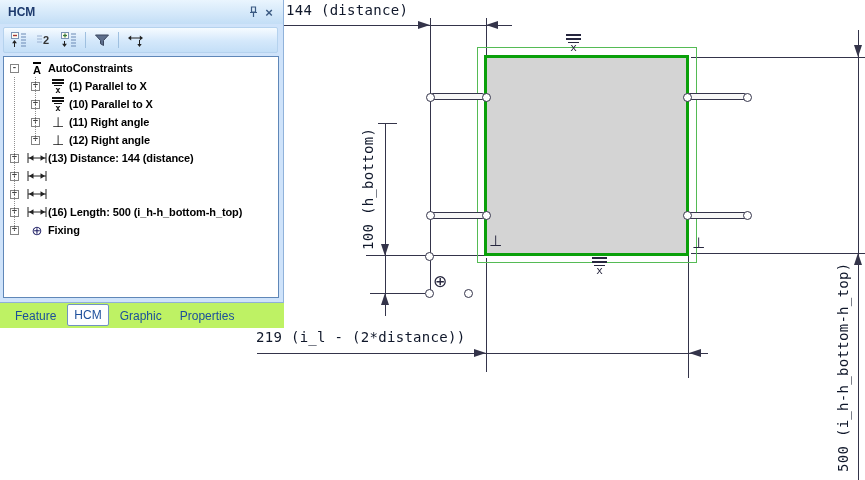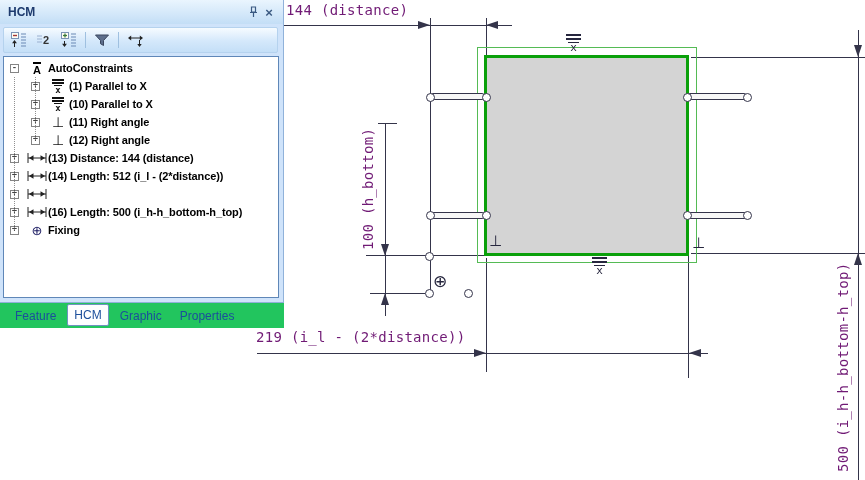--- a/index.html
+++ b/index.html
@@ -9,21 +9,21 @@
   
   .canvas{position:absolute;inset:0;background:#fff;}
   .hl{position:absolute;height:1px;background:#34344a;}
   .vl{position:absolute;width:1px;background:#34344a;}
   .arw{position:absolute;width:0;height:0;}
   .arw.r{border-top:4px solid transparent;border-bottom:4px solid transparent;border-left:12px solid #34344a;}
   .arw.l{border-top:4px solid transparent;border-bottom:4px solid transparent;border-right:12px solid #34344a;}
   .arw.d{border-left:4px solid transparent;border-right:4px solid transparent;border-top:12px solid #34344a;}
   .arw.u{border-left:4px solid transparent;border-right:4px solid transparent;border-bottom:12px solid #34344a;}
   .dimtext{position:absolute;font-family:"DejaVu Sans Mono",monospace;font-size:14px;
-           color:#701a75;white-space:nowrap;letter-spacing:.3px;}
+           color:#0f172a;white-space:nowrap;letter-spacing:.3px;}
   .vtext{writing-mode:vertical-rl;transform:rotate(180deg);}
   .thin-rect{position:absolute;left:477px;top:47px;width:218px;height:214px;border:1px solid #55bb55;}
   .thick-rect{position:absolute;left:484px;top:55px;width:199px;height:195px;border:3px solid #0aa00a;background:#d4d4d4;}
   .rod{position:absolute;height:5px;border:1px solid #34344a;background:#f7f7f7;border-radius:3px;}
   .circ{position:absolute;width:7px;height:7px;border:1px solid #34344a;border-radius:50%;background:#fff;}
   .glyph{position:absolute;font-family:"DejaVu Sans",sans-serif;color:#26263e;line-height:1;}
   .pmark{position:absolute;display:flex;flex-direction:column;align-items:center;}
   .pmark i{display:block;width:15px;height:2px;background:#26263e;margin-bottom:2px;}
   .pmark b{display:block;border-top:1px solid #26263e;min-width:11px;text-align:center;
            font:11px/10px "DejaVu Sans Mono",monospace;color:#26263e;font-weight:normal;}
@@ -58,21 +58,21 @@
                    border-top:2px solid #000;padding-top:1px;display:block;}
   .ti-par{display:flex;flex-direction:column;align-items:center;}
   .ti-par i{display:block;width:12px;height:2px;background:#111;margin-bottom:1px;}
   .ti-par b::before{content:"x";font:bold 9px/8px "DejaVu Sans Mono",monospace;
                     border-top:1px solid #111;display:block;padding:0 1px;color:#111;}
   .ti-perp::before{content:"⊥";font:14px/12px "DejaVu Sans",sans-serif;color:#111;}
   .ti-fix::before{content:"⊕";font:13px/12px "DejaVu Sans",sans-serif;color:#15155e;}
 
   
   .tabs{position:absolute;left:0;top:302px;width:284px;height:26px;box-sizing:border-box;
-        background:#22c55e;border-top:1px solid #8fb0d8;display:flex;align-items:center;
+        background:#bef264;border-top:1px solid #8fb0d8;display:flex;align-items:center;
         padding-left:8px;gap:4px;}
   .tab{font-size:12px;color:#1b4e9b;padding:3px 7px;cursor:default;}
   .tab.active{background:#fdfeff;border:1px solid #6f93c0;border-radius:2px;
               margin-top:-1px;padding:3px 6px;}
 </style>
 </head>
 <body>
 
 <div class="app">
 
@@ -273,21 +273,20 @@
         </div>
         <div class="trow d0">
           <span class="ebox">+</span>
           <span class="tico">
               <svg width="20" height="10" viewBox="0 0 20 10">
             <path d="M1 0v10M19 0v10M1 5h18" stroke="#222" fill="none"></path>
             <path d="M2 5l4.5-2.8v5.6z" fill="#222"></path>
                 <path d="M18 5l-4.5-2.8v5.6z" fill="#222"></path>
               </svg>
             </span>
-          <span class="tlabel">(14) Length: 512 (i_l - (2*distance))</span>
         </div>
         <div class="trow d0">
           <span class="ebox">+</span>
           <span class="tico">
               <svg width="20" height="10" viewBox="0 0 20 10">
             <path d="M1 0v10M19 0v10M1 5h18" stroke="#222" fill="none"></path>
             <path d="M2 5l4.5-2.8v5.6z" fill="#222"></path>
                 <path d="M18 5l-4.5-2.8v5.6z" fill="#222"></path>
               </svg>
             </span>

